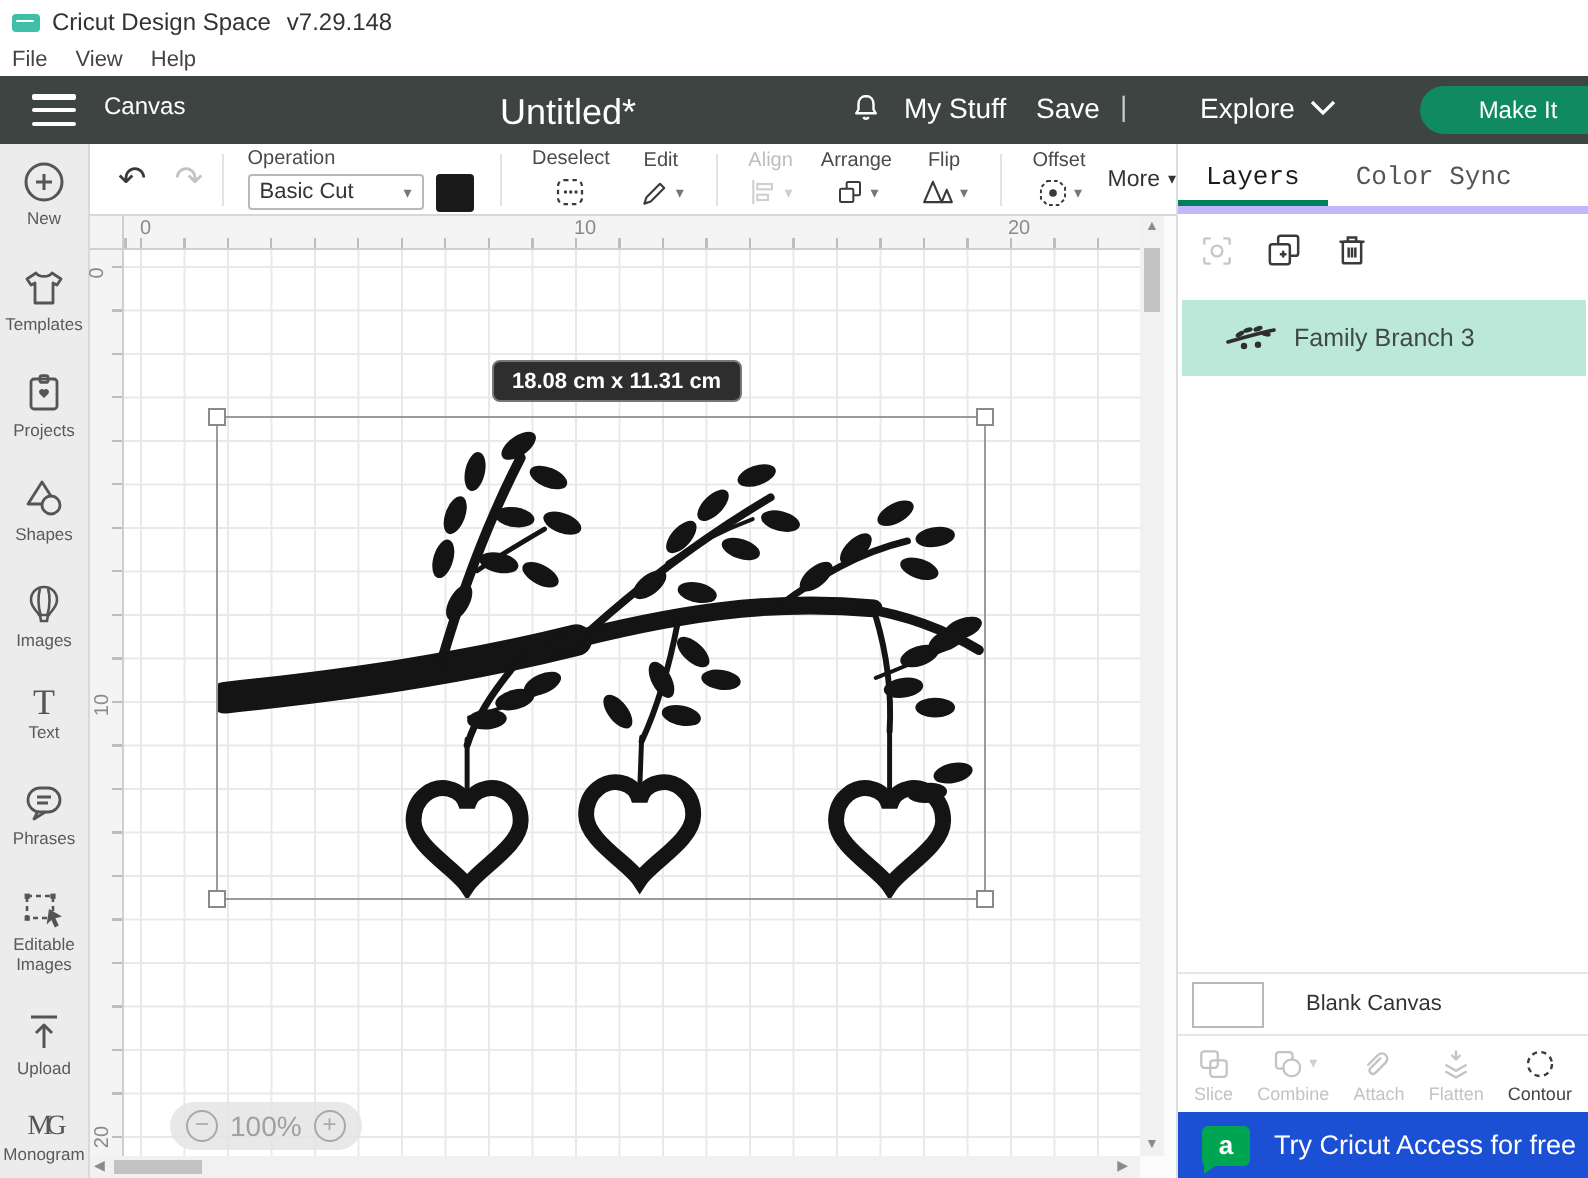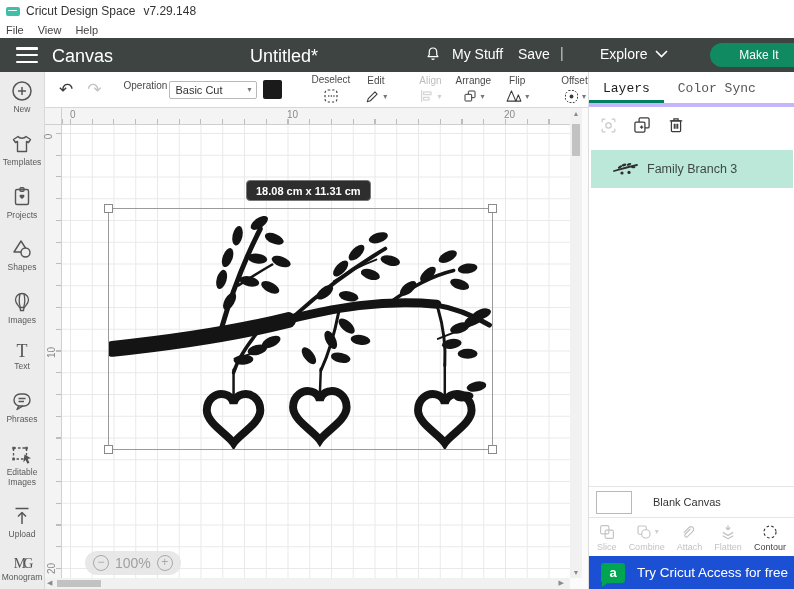--- a/index.html
+++ b/index.html
@@ -12,21 +12,21 @@
   .app-logo::after{content:"";position:absolute;left:2px;top:3px;width:9px;height:1.5px;background:#fff;border-radius:1px;}
   .titletext{font-size:12px;color:#333;}
   .titletext .ver{margin-left:8px;}
   .menubar{position:absolute;left:0;top:22px;width:794px;height:16px;background:#fff;
            display:flex;align-items:center;gap:14px;padding-left:6px;box-sizing:border-box;}
   .menubar span{font-size:11px;color:#444;}
   
   .navbar{position:absolute;left:0;top:38px;width:794px;height:34px;background:#3d4442;overflow:hidden;}
   .hamburger{position:absolute;left:16px;top:9px;width:22px;height:16px;display:flex;flex-direction:column;justify-content:space-between;cursor:pointer;}
   .hamburger i{display:block;height:2.5px;background:#fff;border-radius:1px;}
-  .nav-canvas{position:absolute;left:52px;top:8px;font-size:18px;color:#fff;}
+  .nav-canvas{position:absolute;left:52px;top:8px;font-size:12px;color:#fff;}
   .nav-doc{position:absolute;left:250px;top:8px;font-size:18px;color:#fff;}
   .nav-bell{position:absolute;left:424px;top:7px;}
   .nav-mystuff{position:absolute;left:452px;top:8px;font-size:14px;color:#fff;}
   .nav-save{position:absolute;left:518px;top:8px;font-size:14px;color:#fff;}
   .nav-pipe{position:absolute;left:560px;top:7px;font-size:14px;color:#c7cbc9;}
   .nav-explore{position:absolute;left:600px;top:8px;font-size:14px;color:#fff;display:flex;align-items:center;gap:8px;}
   .makeit{position:absolute;left:710px;top:5px;width:98px;height:24px;background:#0f8a61;border:none;
           border-radius:13px;color:#fff;font-size:12px;font-family:"Liberation Sans",sans-serif;}
   
   .sidebar{position:absolute;left:0;top:72px;width:45px;height:517px;background:#ececec;border-right:1px solid #d9d9d9;
@@ -41,21 +41,21 @@
            box-sizing:border-box;display:flex;align-items:center;}
   .vdiv{width:1px;height:26px;background:#e3e3e3;margin:0 9px;}
   .uicon{font-size:17px;color:#3a3a3a;line-height:17px;}
   .uicon.dis{color:#c3c3c3;}
   .tool{display:flex;flex-direction:column;align-items:center;gap:2px;margin:0 7px;cursor:pointer;}
   .tool-label{font-size:10px;color:#4a4a4a;}
   .tool.dis .tool-label{color:#bdbdbd;}
   .tool-row{display:flex;align-items:center;gap:2px;}
   .caret{font-size:8px;color:#777;}
   .tool.dis .caret{color:#cfcfcf;}
-  .op-group{display:flex;gap:2px;margin:0 4px;}
+  .op-group{display:flex;flex-direction:column;gap:2px;margin:0 4px;}
   .op-label{font-size:10px;color:#4a4a4a;}
   .op-row{display:flex;align-items:center;gap:6px;}
   .op-select{width:88px;height:18px;border:1px solid #b9b9b9;border-radius:2px;display:flex;align-items:center;
              justify-content:space-between;padding:0 5px;box-sizing:border-box;font-size:11px;color:#333;background:#fff;}
   .swatch{width:19px;height:19px;background:#1a1a1a;border-radius:2px;}
   .more-btn{display:flex;align-items:center;gap:4px;font-size:11.5px;color:#333;margin-left:4px;cursor:pointer;}
   
   .canvas-wrap{position:absolute;left:45px;top:108px;width:543px;height:481px;background:#fbfbfb;}
   .ruler-corner{position:absolute;left:0;top:0;width:17px;height:17px;background:#f4f4f4;border-right:1px solid #cfcfcf;border-bottom:1px solid #cfcfcf;box-sizing:border-box;}
   .hruler{position:absolute;left:17px;top:0;width:508px;height:17px;background:#f4f4f4;border-bottom:1px solid #cfcfcf;box-sizing:border-box;}

